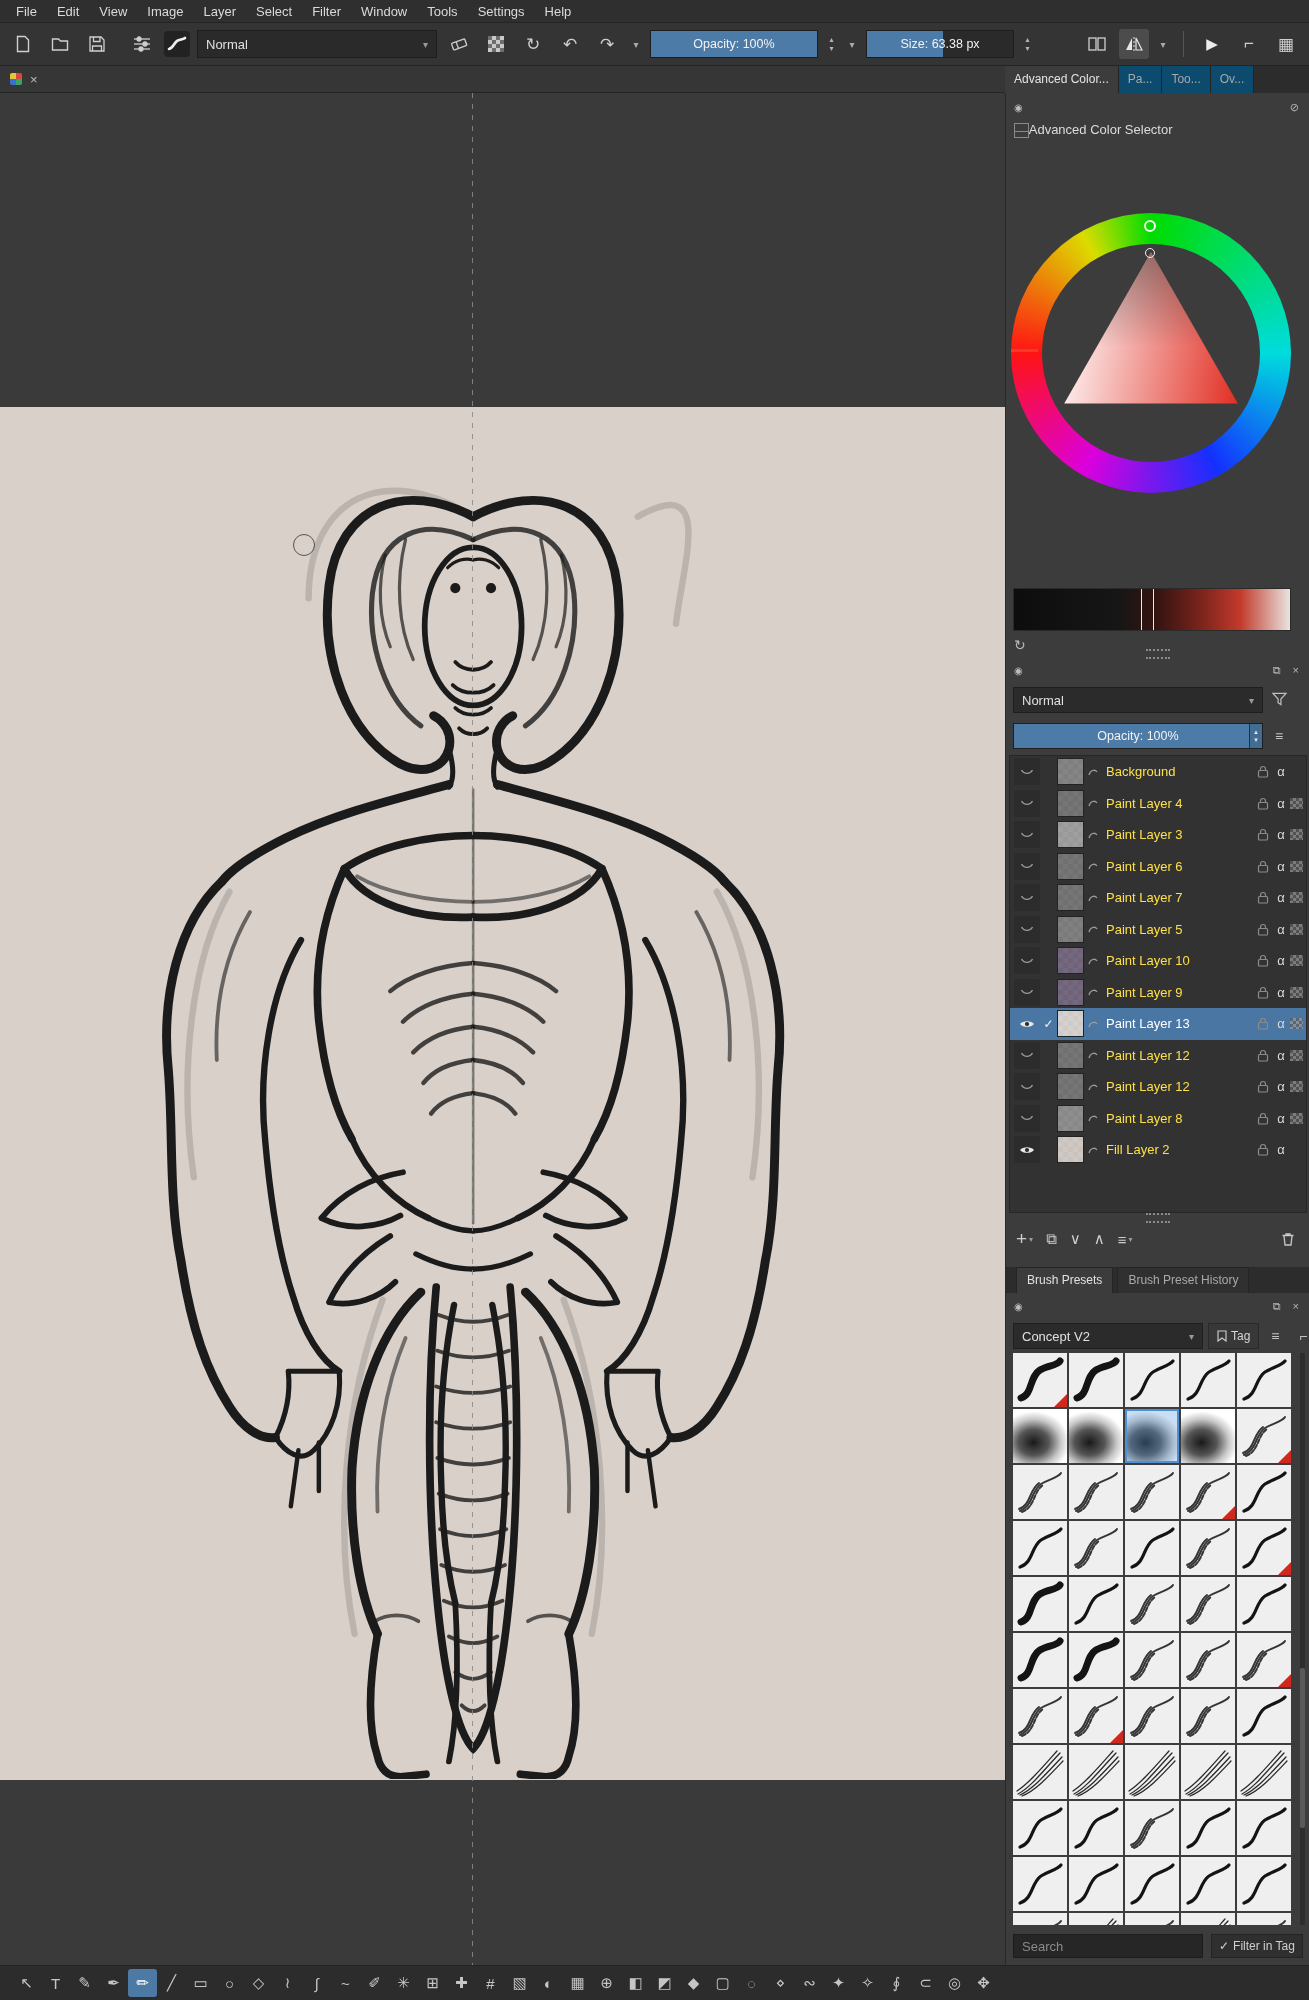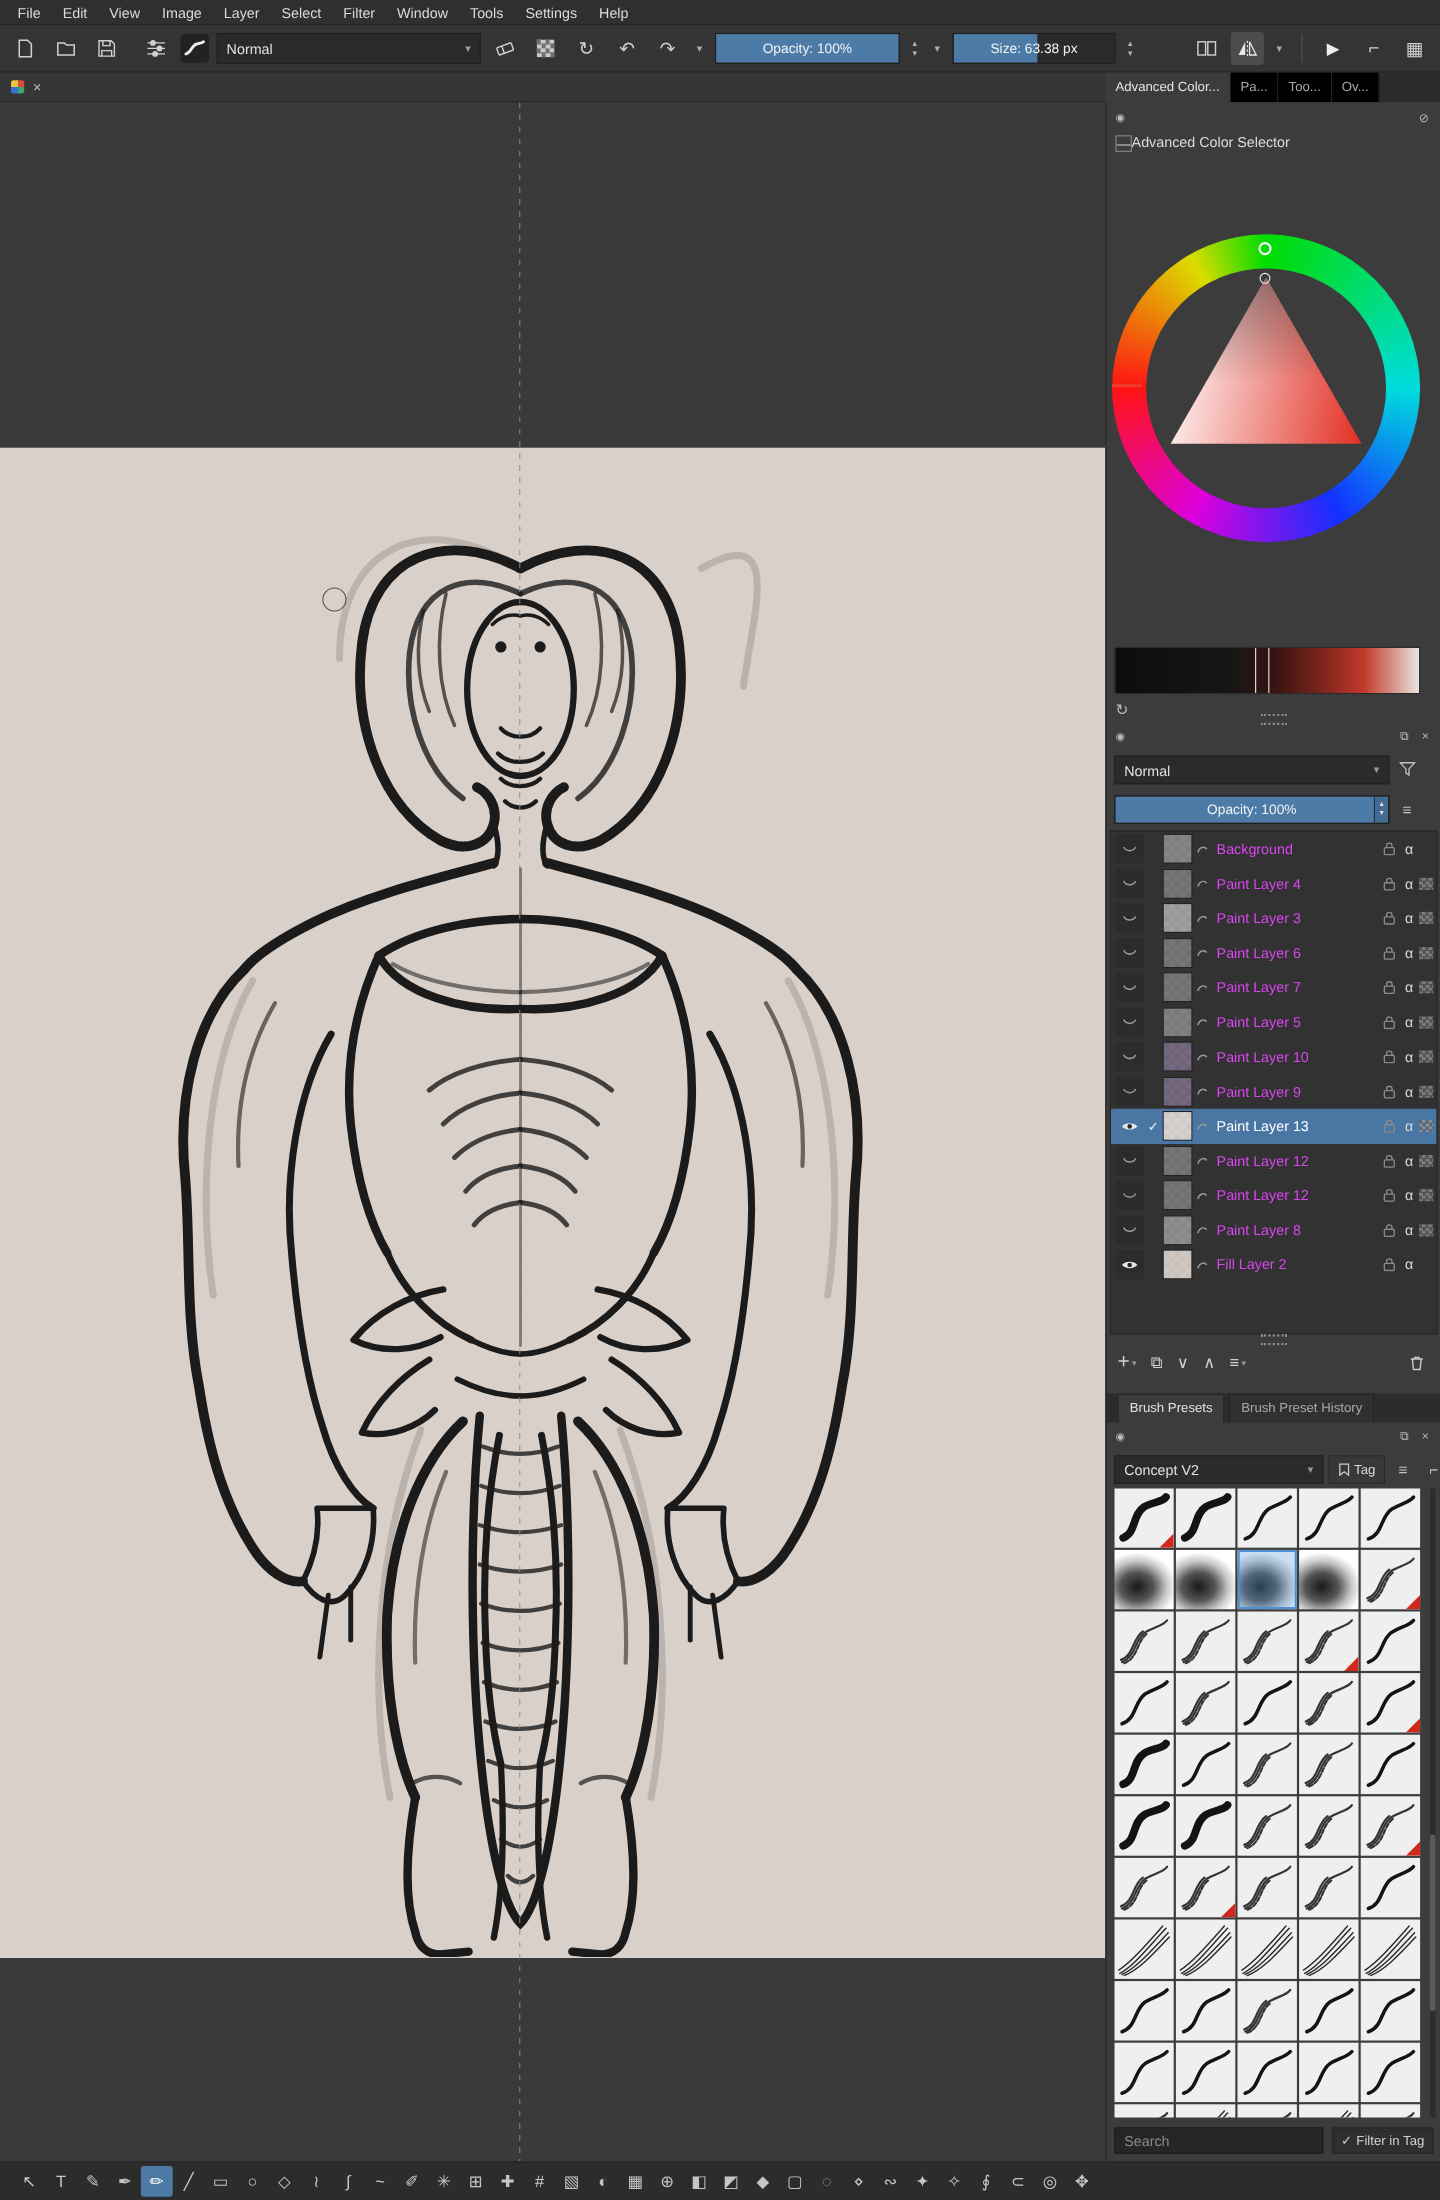--- a/index.html
+++ b/index.html
@@ -33,21 +33,21 @@
   .play-glyph{color:#ececec;font-size:15px;}
   
   .tabbar{position:absolute;left:0;top:66px;width:1005px;height:27px;background:#363636;border-bottom:1px solid #242424;
           display:flex;align-items:center;box-sizing:border-box;padding:0 10px;}
   .doc-icon{width:12px;height:12px;border-radius:2px;flex:none;
             background:conic-gradient(#d84b3a 0 25%,#3aa564 0 50%,#3a6fd8 0 75%,#e8c53a 0);}
   .doc-title{flex:1;text-align:center;font-size:13px;color:#d2d2d2;}
   .doc-close{font-size:13px;color:#bdbdbd;padding:0 8px;cursor:default;}
   
   .docker-tabs{position:absolute;left:1005px;top:66px;width:304px;height:27px;background:#2c2c2c;display:flex;align-items:stretch;}
-  .dtab{padding:0 9px;font-size:12px;color:#a8a8a8;line-height:27px;background:#000000;border-right:1px solid #242424;
+  .dtab{padding:0 9px;font-size:12px;color:#a8a8a8;line-height:27px;background:#0c4a6e;border-right:1px solid #242424;
         white-space:nowrap;overflow:hidden;}
   .dtab.active{background:#3c3c3c;color:#e4e4e4;text-align:right;}
   
   .canvas{position:absolute;left:0;top:93px;width:1005px;height:1872px;background:#3a3a3a;overflow:hidden;}
   .artboard{position:absolute;left:0;top:314px;width:1005px;height:1373px;background:#d9d0c9;}
   .artboard svg{position:absolute;inset:0;}
   .mirror-line{position:absolute;left:472px;top:0;width:1px;height:1872px;
                background:repeating-linear-gradient(to bottom,#8a8a8a 0 5px,transparent 5px 11px);opacity:.85;}
   .brush-cursor{position:absolute;left:293px;top:127px;width:22px;height:22px;border:1.5px solid #555;border-radius:50%;box-sizing:border-box;}
   
@@ -95,21 +95,21 @@
   .lrow{display:flex;align-items:center;height:31.5px;padding-left:4px;box-sizing:border-box;}
   .leye{width:26px;height:27px;background:#2c2c2c;display:flex;align-items:center;justify-content:center;flex:none;border-radius:2px;}
   .lrow.selected{background:#4a76a4;}
   .lrow.selected .leye{background:transparent;}
   .lrow .eye-open{display:none;} .lrow.visible .eye-open{display:block;}
   .lcheck{width:17px;text-align:center;font-size:12px;color:#f0f0f0;flex:none;}
   .lthumb{width:27px;height:27px;border:1px solid #222;box-sizing:border-box;flex:none;position:relative;
           background:conic-gradient(#b9b9b9 25%,#7d7d7d 0 50%,#b9b9b9 0 75%,#7d7d7d 0) 0 0/10px 10px;}
   .lthumb-fill{position:absolute;inset:0;opacity:.9;}
   .ldecor{width:18px;display:flex;justify-content:center;flex:none;}
-  .lname{flex:1;font-size:13px;color:#d946ef;padding-left:4px;white-space:nowrap;overflow:hidden;}
+  .lname{flex:1;font-size:13px;color:#fde047;padding-left:4px;white-space:nowrap;overflow:hidden;}
   .lrow.selected .lname{color:#ffffff;}
   .llock{width:19px;display:flex;justify-content:center;flex:none;}
   .lalpha{width:18px;text-align:center;font-size:13px;color:#d8d8d8;flex:none;}
   .lextra{width:13px;height:11px;margin-right:3px;flex:none;
           background:conic-gradient(#9a9a9a 25%,#5f5f5f 0 50%,#9a9a9a 0 75%,#5f5f5f 0) 0 0/6px 6px;opacity:.7;}
   .layer-btns{position:absolute;left:10px;top:1126px;width:284px;height:40px;display:flex;align-items:center;gap:13px;}
   .lb{font-size:15px;color:#cdcdcd;display:flex;align-items:center;}
   .lb .mini-caret{font-size:8px;color:#9a9a9a;margin-left:2px;}
   .lb.plus{font-size:19px;}
   .lb.trash{margin-left:auto;margin-right:4px;}

